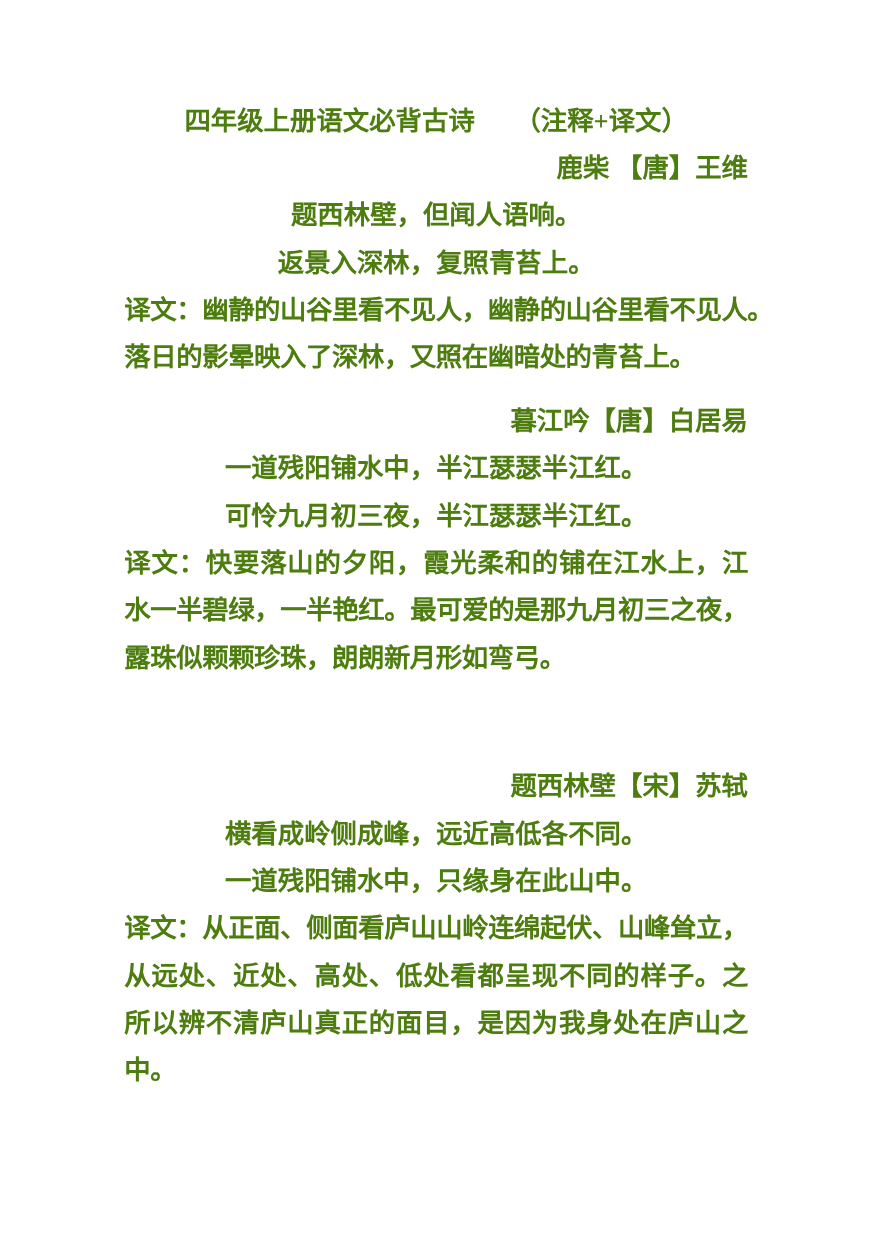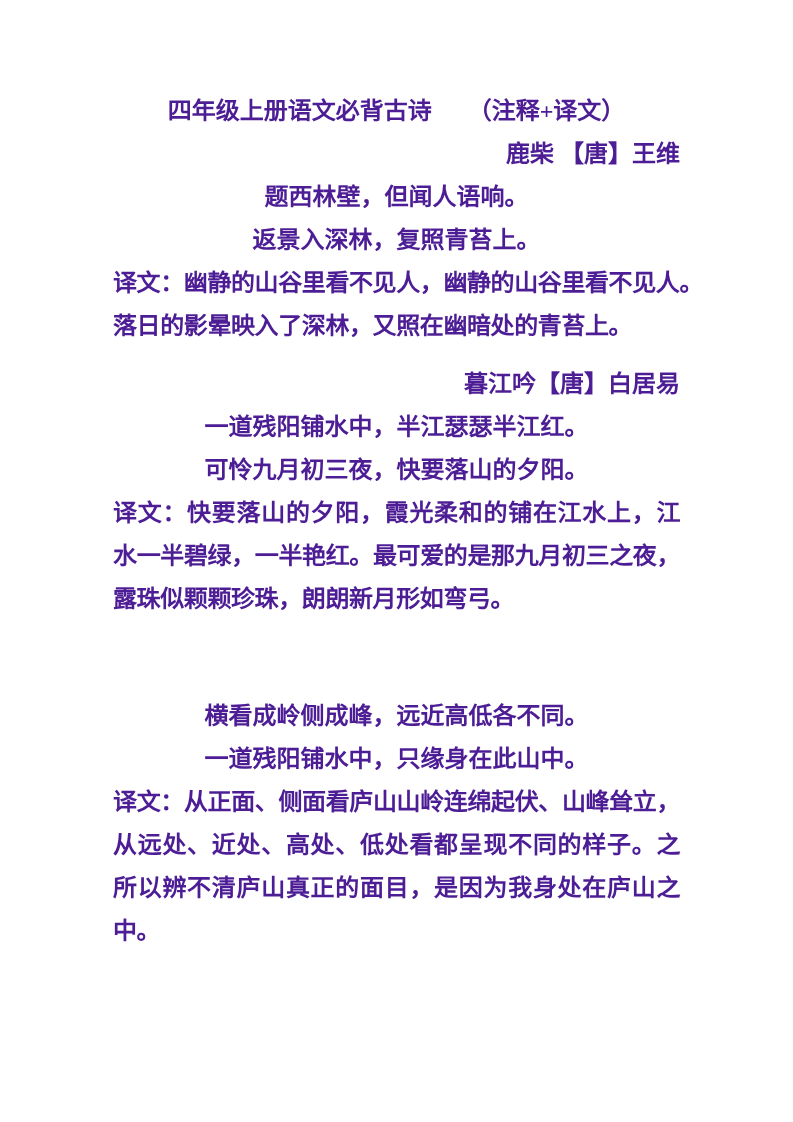--- a/index.html
+++ b/index.html
@@ -10,21 +10,21 @@
   .page {
     position: relative;
     width: 793px;
     height: 1122px;
     margin: 0 auto;
     background: #ffffff;
     box-sizing: border-box;
     padding: 90px 113px 0 113px;
     font-family: "Liberation Serif", "DejaVu Serif", serif;
     font-weight: bold;
-    color: #4c1d95;
+    color: #4d7c0f;
     font-size: 24px;
     line-height: 43px;
     overflow: hidden;
   }
   .doc-title {
     text-align: center;
     white-space: nowrap;
   }
   .poem-title {
     text-align: right;
@@ -61,29 +61,30 @@
     <div class="verse">返景入深林，复照青苔上。</div>
     <div class="trans">
       <div class="tl">译文：幽静的山谷里看不见人，幽静的山谷里看不见人。</div>
       <div class="tl last">落日的影晕映入了深林，又照在幽暗处的青苔上。</div>
     </div>
   </section>
 
   <section class="poem gap1">
     <div class="poem-title">暮江吟【唐】白居易</div>
     <div class="verse">一道残阳铺水中，半江瑟瑟半江红。</div>
-    <div class="verse">可怜九月初三夜，快要落山的夕阳。</div>
+    <div class="verse">可怜九月初三夜，半江瑟瑟半江红。</div>
     <div class="trans">
       <div class="tl">译文：快要落山的夕阳，霞光柔和的铺在江水上，江</div>
       <div class="tl">水一半碧绿，一半艳红。最可爱的是那九月初三之夜，</div>
       <div class="tl last">露珠似颗颗珍珠，朗朗新月形如弯弓。</div>
     </div>
   </section>
 
   <section class="poem gap2">
+    <div class="poem-title">题西林壁【宋】苏轼</div>
     <div class="verse">横看成岭侧成峰，远近高低各不同。</div>
     <div class="verse">一道残阳铺水中，只缘身在此山中。</div>
     <div class="trans">
       <div class="tl">译文：从正面、侧面看庐山山岭连绵起伏、山峰耸立，</div>
       <div class="tl">从远处、近处、高处、低处看都呈现不同的样子。之</div>
       <div class="tl">所以辨不清庐山真正的面目，是因为我身处在庐山之</div>
       <div class="tl last">中。</div>
     </div>
   </section>
 

